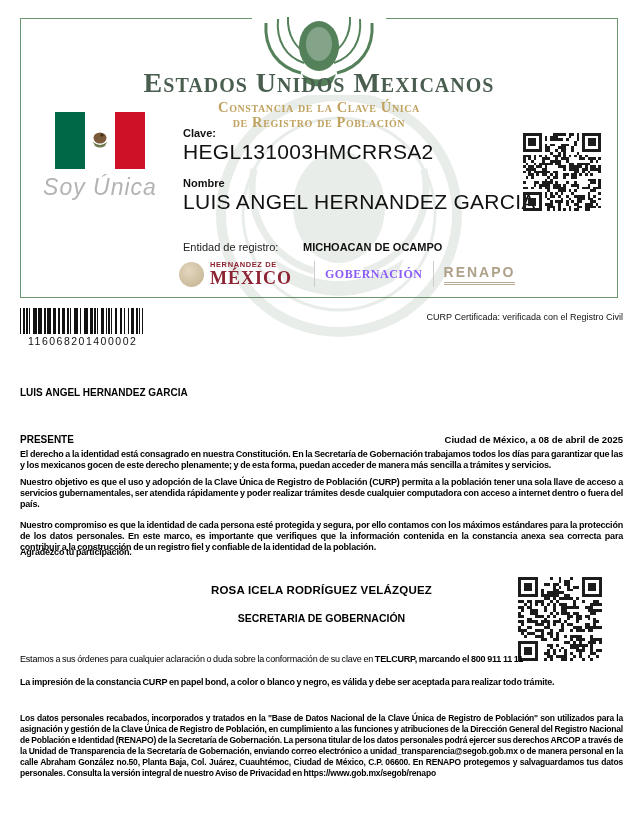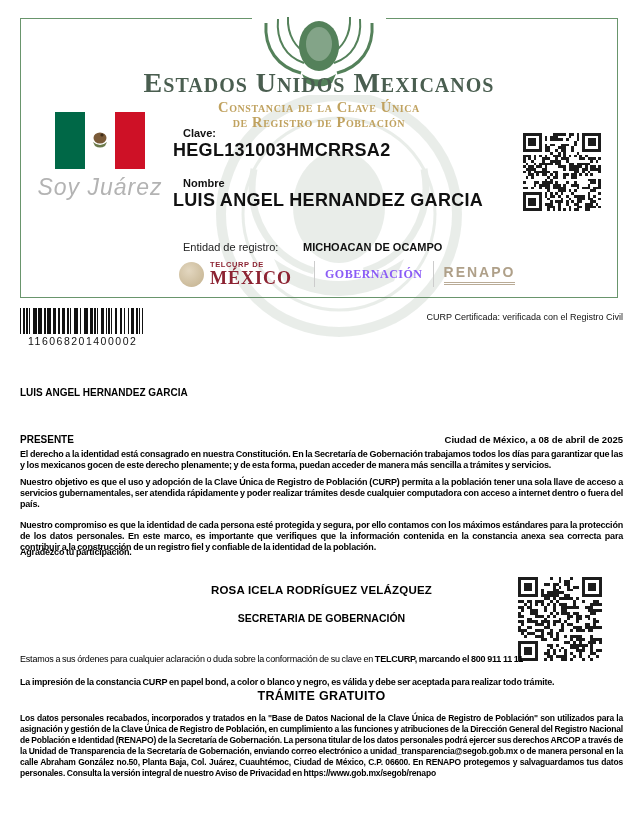--- a/index.html
+++ b/index.html
@@ -27,21 +27,21 @@
         font-family:"Liberation Serif",serif;font-weight:bold;font-variant:small-caps;
         font-size:14.5px;letter-spacing:.6px;color:#c0a25f;}
   .doc-title.l1{top:80px;}
   .doc-title.l2{top:95px;}
 
   .flag{position:absolute;left:34px;top:93px;width:90px;height:57px;}
   .flag-caption{position:absolute;left:6px;top:155px;width:146px;text-align:center;
         font-style:italic;font-size:23px;color:#b3b3b3;letter-spacing:1px;}
 
   .field-label{position:absolute;left:162px;font-size:11px;font-weight:bold;color:#111;}
-  .field-value{position:absolute;left:152px;font-size:18px;font-weight:bold;color:#111;letter-spacing:.3px;}
+  .field-value{position:absolute;left:162px;font-size:21px;font-weight:normal;color:#111;letter-spacing:.3px;}
   .lbl-clave{top:108px;} .val-clave{top:121px;}
   .lbl-nombre{top:158px;text-align:center;} .val-nombre{top:171px;}
 
   .qr1{position:absolute;left:502px;top:114px;width:78px;height:78px;}
 
   .entidad-label{position:absolute;left:162px;top:222px;font-size:11px;color:#222;}
   .entidad-value{position:absolute;left:282px;top:222px;font-size:11px;font-weight:bold;color:#111;}
 
   .logos{position:absolute;left:158px;top:238px;height:34px;display:flex;align-items:center;}
   .seal{width:25px;height:25px;border-radius:50%;
@@ -121,21 +121,21 @@
       <div class="doc-title l2">de Registro de Población</div>
 
       <svg class="flag" viewBox="0 0 90 57">
         <rect width="30" height="57" fill="#006847"></rect>
         <rect x="30" width="30" height="57" fill="#ffffff"></rect>
         <rect x="60" width="30" height="57" fill="#ce1126"></rect>
         <ellipse cx="45" cy="26" rx="6.5" ry="5.5" fill="#7a5a38"></ellipse>
         <path d="M38 30 q7 6 14 0 l-2 4 q-5 3 -10 0 z" fill="#6b7a4a"></path>
         <circle cx="47" cy="23" r="1.6" fill="#3f2d18"></circle>
       </svg>
-      <div class="flag-caption">Soy Juárez</div>
+      <div class="flag-caption">Soy Única</div>
 
       <div class="field-label lbl-clave">Clave:</div>
       <div class="field-value val-clave">HEGL131003HMCRRSA2</div>
       <div class="field-label lbl-nombre">Nombre</div>
       <div class="field-value val-nombre">LUIS ANGEL HERNANDEZ GARCIA</div>
 
       <div class="qr1"><svg viewBox="0 0 29 29" width="100%" height="100%" shape-rendering="crispEdges" fill="#1c1c1c">
             <rect x="0" y="0" width="1" height="1"></rect>
             <rect x="1" y="0" width="1" height="1"></rect>
             <rect x="2" y="0" width="1" height="1"></rect>
@@ -538,21 +538,21 @@
             <rect x="23" y="28" width="1" height="1"></rect>
             <rect x="24" y="28" width="1" height="1"></rect>
           </svg></div>
 
       <div class="entidad-label">Entidad de registro:</div>
       <div class="entidad-value">MICHOACAN DE OCAMPO</div>
 
       <div class="logos">
         <div class="seal"></div>
         <div class="gob-mx">
-          <div class="t1">TELCURP DE</div>
+          <div class="t1">HERNANDEZ DE</div>
           <div class="t2">MÉXICO</div>
         </div>
         <div class="vsep"></div>
         <div class="segob">GOBERNACIÓN</div>
         <div class="vsep"></div>
         <div class="renapo">RENAPO</div>
       </div>
     </div>
   </div>
 
@@ -989,16 +989,15 @@
         <rect x="16" y="28" width="1" height="1"></rect>
         <rect x="18" y="28" width="1" height="1"></rect>
         <rect x="22" y="28" width="1" height="1"></rect>
         <rect x="25" y="28" width="1" height="1"></rect>
       </svg></div>
 
   <div class="letter sm contact">
     <span class="pre">Estamos a sus órdenes para cualquier aclaración o duda sobre la conformación de su clave en </span><b>TELCURP, marcando el 800 911 11 11</b>
   </div>
   <div class="letter sm validity">La impresión de la constancia CURP en papel bond, a color o blanco y negro, es válida y debe ser aceptada para realizar todo trámite.</div>
-  <div class="letter free-notice">TRÁMITE GRATUITO</div>
   <div class="letter privacy">Los datos personales recabados, incorporados y tratados en la "Base de Datos Nacional de la Clave Única de Registro de Población" son utilizados para la asignación y gestión de la Clave Única de Registro de Población, en cumplimiento a las funciones y atribuciones de la Dirección General del Registro Nacional de Población e Identidad (RENAPO) de la Secretaría de Gobernación. La persona titular de los datos personales podrá ejercer sus derechos ARCOP a través de la Unidad de Transparencia de la Secretaría de Gobernación, enviando correo electrónico a unidad_transparencia@segob.gob.mx  o de manera personal en la calle Abraham González no.50, Planta Baja, Col. Juárez, Cuauhtémoc, Ciudad de México, C.P. 06600. En RENAPO protegemos y salvaguardamos tus datos personales. Consulta la versión integral de nuestro Aviso de Privacidad en https://www.gob.mx/segob/renapo</div>
 
 </div>
 
 </body></html>

